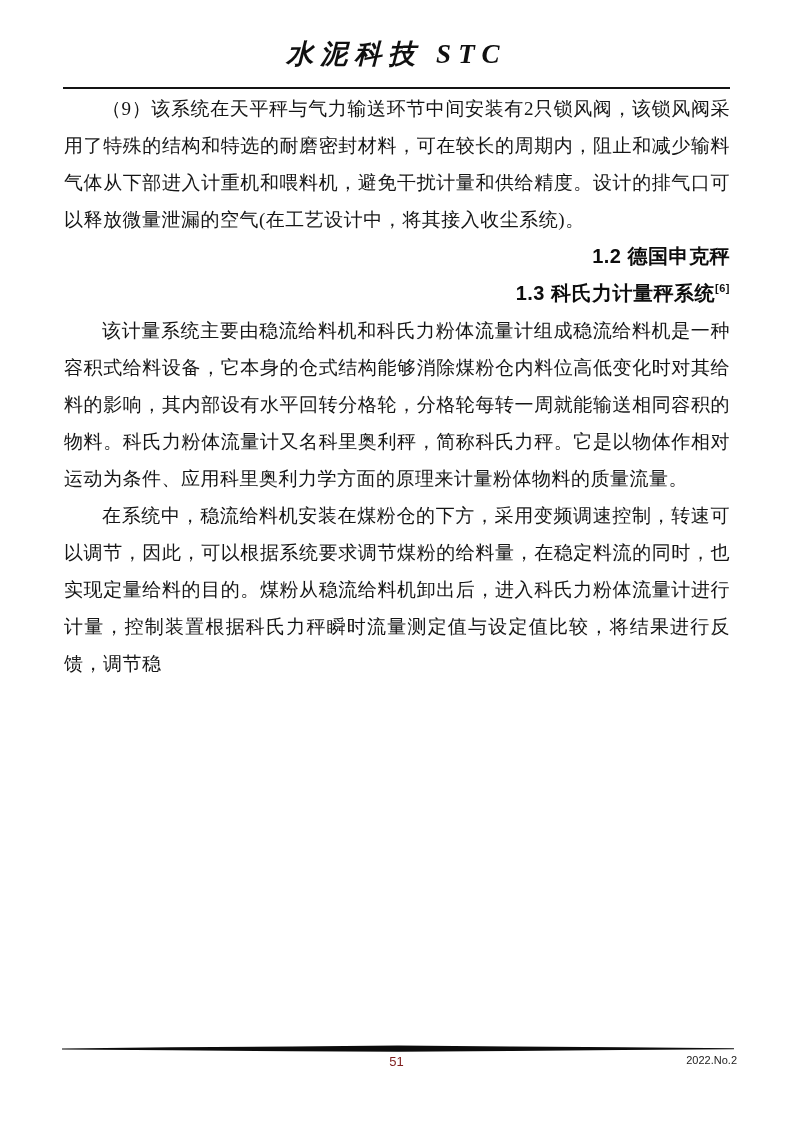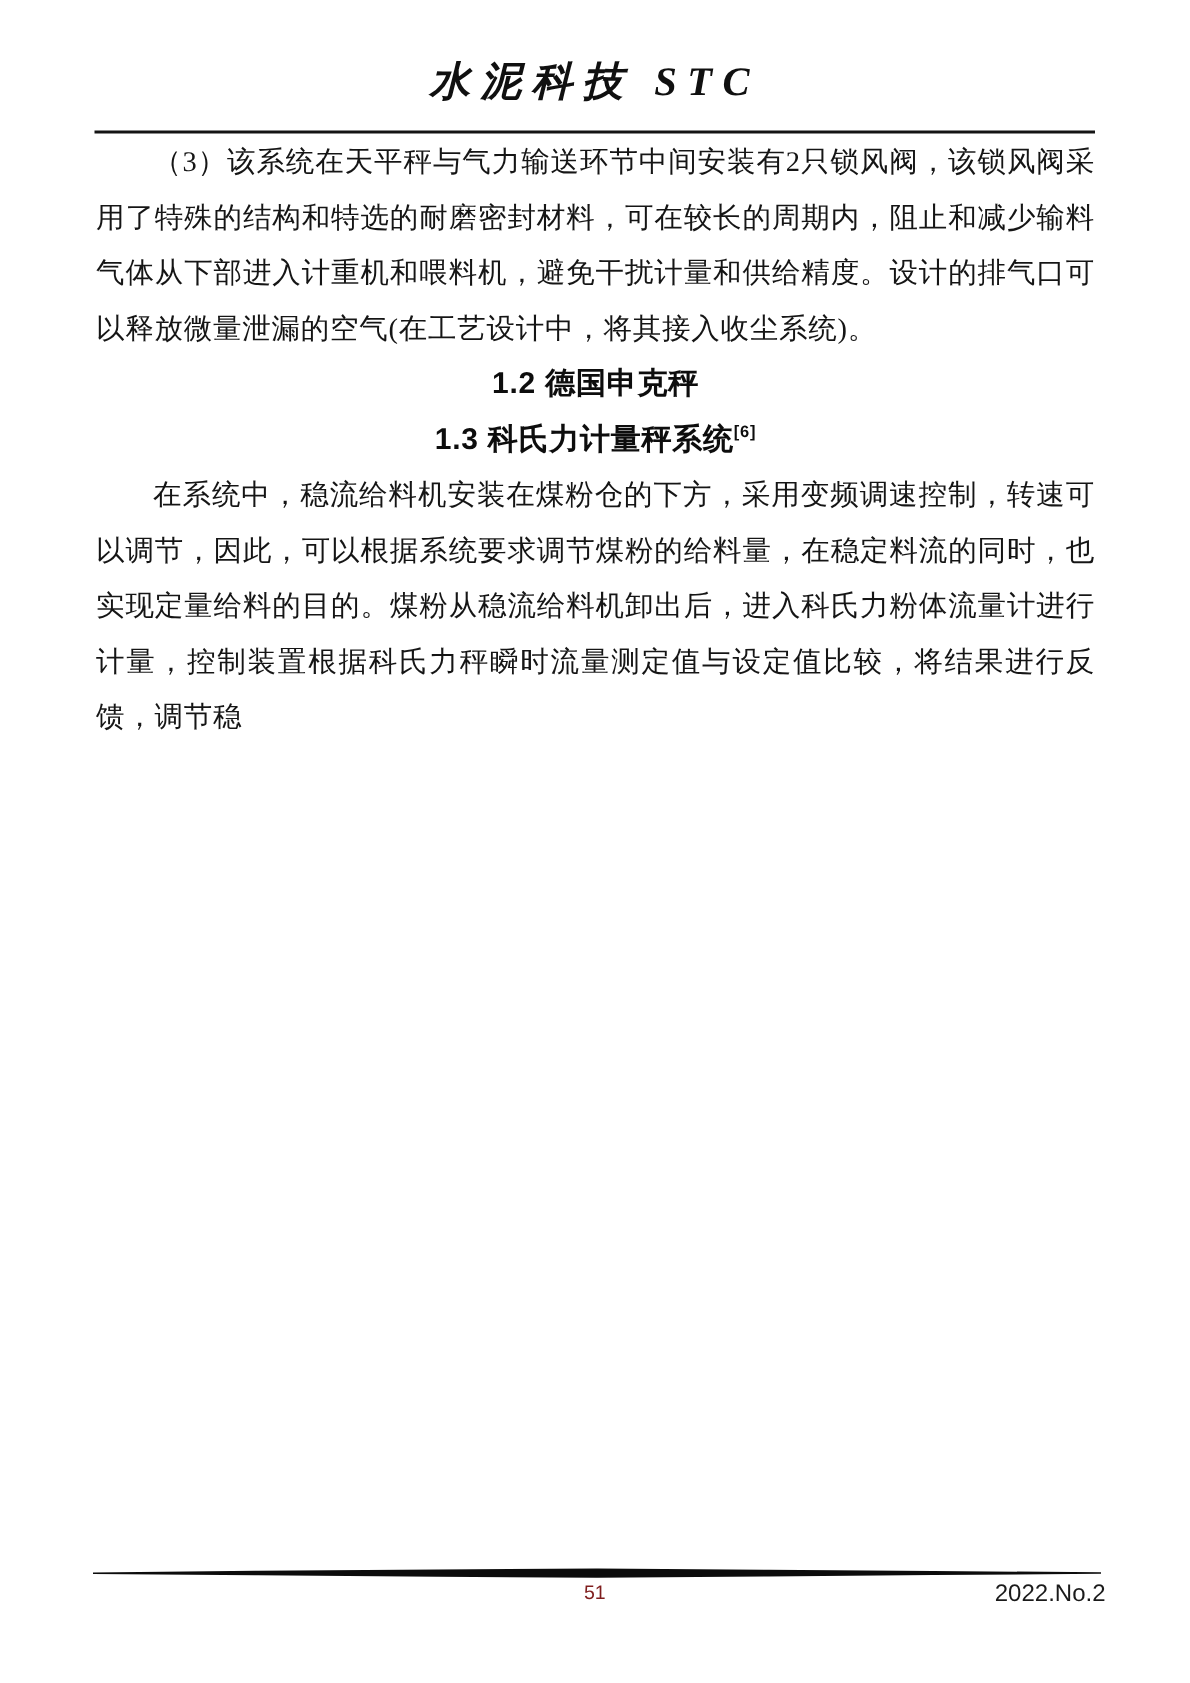--- a/index.html
+++ b/index.html
@@ -43,21 +43,21 @@
     text-justify: inter-ideograph;
     letter-spacing: 0.5px;
   }
   .content p { margin: 0; }
   .content p.indent { text-indent: 2em; }
   .sec-heading {
     margin: 0;
     font-size: 20px;
     font-weight: bold;
     line-height: 37px;
-    text-align: center;
+    text-align: right;
     font-family: "Liberation Sans", "DejaVu Sans", sans-serif;
     color: #0d0d0d;
     letter-spacing: 0.5px;
   }
   .ref-sup {
     font-size: 11px;
     vertical-align: super;
     line-height: 0;
     font-weight: bold;
   }
@@ -75,45 +75,46 @@
     width: 100%;
     text-align: center;
     font-size: 13px;
     font-family: "Liberation Sans", "DejaVu Sans", sans-serif;
     color: #7f1d1d;
   }
   .footer-issue {
     position: absolute;
     top: 1054px;
     right: 56px;
-    font-size: 16px;
+    font-size: 11px;
     font-family: "Liberation Sans", "DejaVu Sans", sans-serif;
     color: #1a1a1a;
   }
 </style>
 </head>
 <body>
 
 <div class="page">
 
   <div class="header-title">水泥科技 STC</div>
 
   <div class="header-rule"></div>
 
   <div class="content">
 
 
-    <p class="body-par indent">（3）该系统在天平秤与气力输送环节中间安装有2只锁风阀，该锁风阀采用了特殊的结构和特选的耐磨密封材料，可在较长的周期内，阻止和减少输料气体从下部进入计重机和喂料机，避免干扰计量和供给精度。设计的排气口可以释放微量泄漏的空气(在工艺设计中，将其接入收尘系统)。</p>
+    <p class="body-par indent">（9）该系统在天平秤与气力输送环节中间安装有2只锁风阀，该锁风阀采用了特殊的结构和特选的耐磨密封材料，可在较长的周期内，阻止和减少输料气体从下部进入计重机和喂料机，避免干扰计量和供给精度。设计的排气口可以释放微量泄漏的空气(在工艺设计中，将其接入收尘系统)。</p>
 
     <h2 class="sec-heading">1.2 德国申克秤</h2>
 
 
 
     <h2 class="sec-heading"><span>1.3 科氏力计量秤系统</span><span class="ref-sup">[6]</span></h2>
 
+    <p class="body-par indent">该计量系统主要由稳流给料机和科氏力粉体流量计组成稳流给料机是一种容积式给料设备，它本身的仓式结构能够消除煤粉仓内料位高低变化时对其给料的影响，其内部设有水平回转分格轮，分格轮每转一周就能输送相同容积的物料。科氏力粉体流量计又名科里奥利秤，简称科氏力秤。它是以物体作相对运动为条件、应用科里奥利力学方面的原理来计量粉体物料的质量流量。</p>
 
     <p class="body-par indent">在系统中，稳流给料机安装在煤粉仓的下方，采用变频调速控制，转速可以调节，因此，可以根据系统要求调节煤粉的给料量，在稳定料流的同时，也实现定量给料的目的。煤粉从稳流给料机卸出后，进入科氏力粉体流量计进行计量，控制装置根据科氏力秤瞬时流量测定值与设定值比较，将结果进行反馈，调节稳</p>
 
   </div>
 
   <svg class="footer-rule" viewBox="0 0 672 8" preserveAspectRatio="none">
     <polygon fill="#0c0c0c" points="0,3.4 110,2.2 230,1.4 336,0.6 450,1.5 560,2.3 672,3.2 672,4.2 560,5.0 450,6.0 336,6.8 230,6.2 110,5.2 0,4.4"></polygon>
   </svg>
 
   <div class="footer-page-number">51</div>

